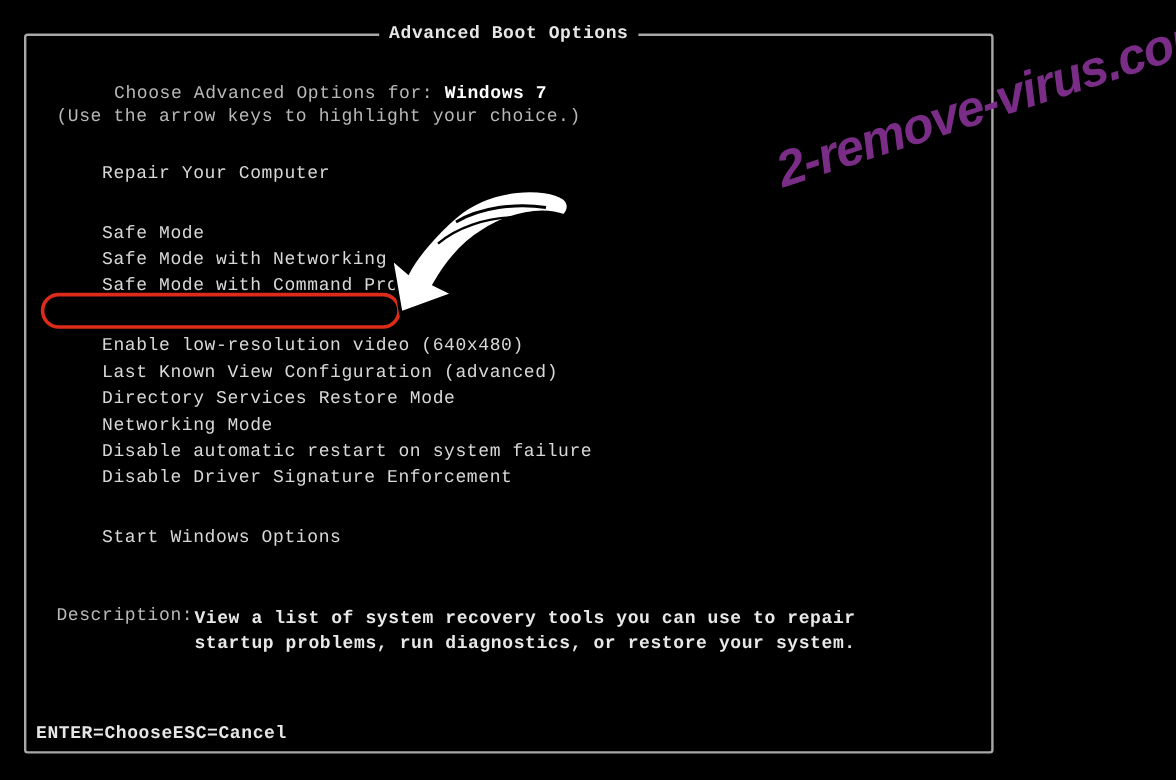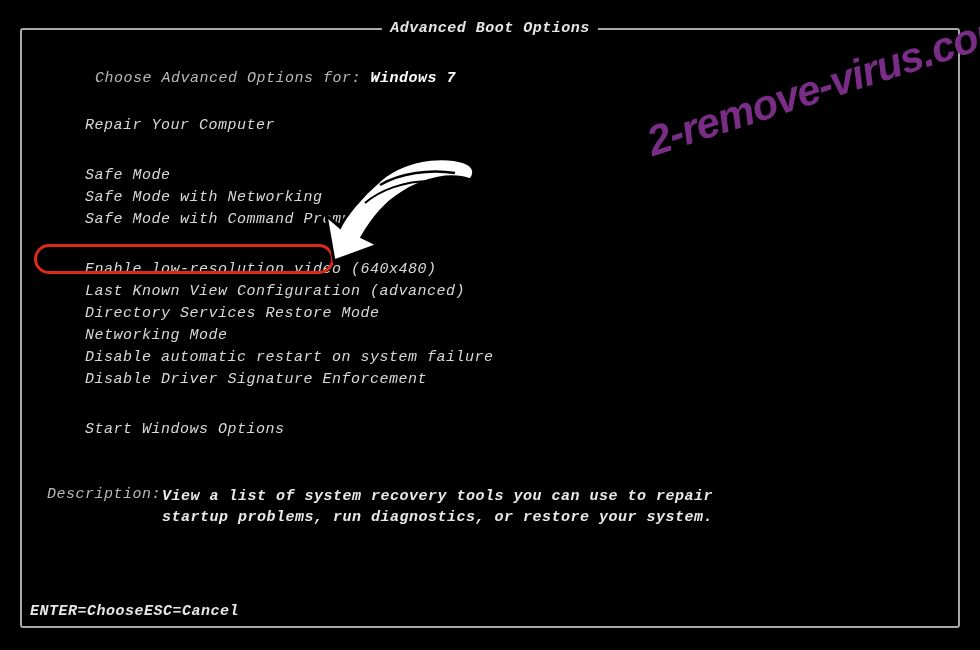--- a/index.html
+++ b/index.html
@@ -8,28 +8,27 @@
     height: 650px;
     background: #000;
     position: relative;
     font-family: "Courier New", monospace;
     overflow: hidden;
   }
   .frame {
     position: absolute;
     left: 20px;
     top: 28px;
-    width: 940px;
+    width: 808px;
     height: 600px;
     border: 2px solid #a8a8a8;
     border-radius: 3px;
     color: #a8a8a8;
     font-size: 15px;
     letter-spacing: 0.5px;
-    font-style: italic;
   }
   .title-wrap {
     position: absolute;
     top: -10px;
     left: 0;
     width: 100%;
     text-align: center;
   }
   .title {
     display: inline-block;
@@ -109,20 +108,21 @@
 <div class="frame">
 
   <div class="title-wrap">
     <span class="title">Advanced Boot Options</span>
   </div>
 
   <div class="content">
     <div class="choose-line">
       <span>Choose Advanced Options for: </span><span class="os">Windows 7</span>
     </div>
+    <div class="hint">(Use the arrow keys to highlight your choice.)</div>
 
     <div id="groups-container">
         <div class="grp">
           <div class="opt">Repair Your Computer</div>
         </div>
         <div class="grp">
           <div class="opt">Safe Mode</div>
           <div class="opt">Safe Mode with Networking</div>
           <div class="opt">Safe Mode with Command Prompt</div>
         </div>

